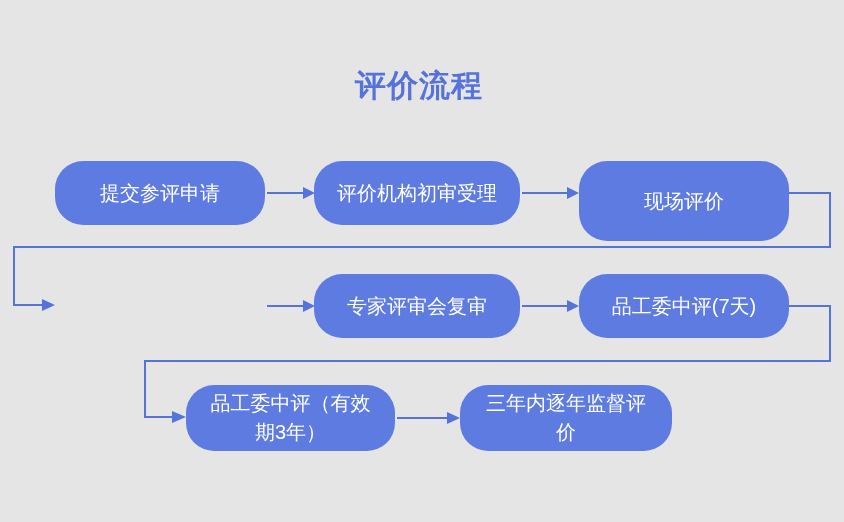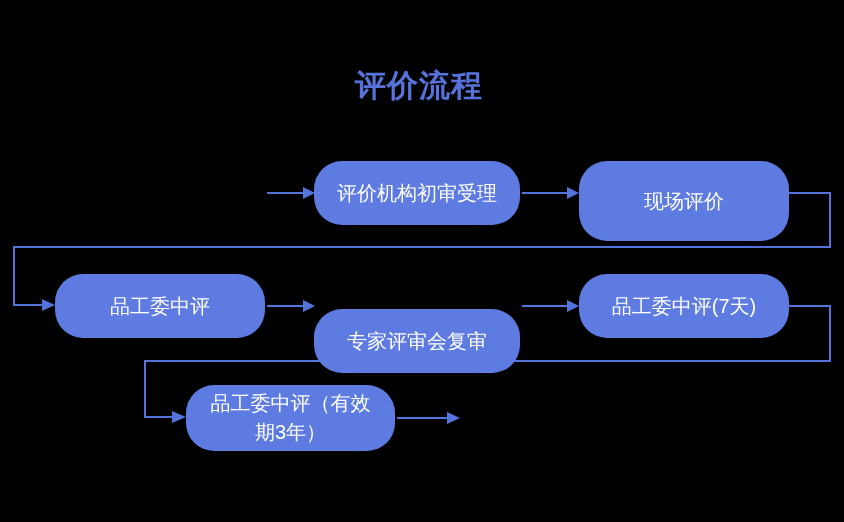--- a/index.html
+++ b/index.html
@@ -5,21 +5,21 @@
   html, body {
     margin: 0;
     padding: 0;
     background: #ffffff;
     font-family: "Liberation Sans", sans-serif;
   }
   .canvas {
     position: relative;
     width: 844px;
     height: 522px;
-    background: #000000;
+    background: #e5e5e5;
     overflow: hidden;
   }
   .title {
     position: absolute;
     top: 68px;
     left: 0;
     width: 838px;
     margin: 0;
     text-align: center;
     font-size: 31px;
@@ -54,21 +54,21 @@
     font-size: 20px;
     font-weight: 500;
     line-height: 29px;
     box-sizing: border-box;
     padding: 0 20px;
   }
   .n1 { left: 55px;  top: 161px; width: 210px; height: 64px; }
   .n2 { left: 314px; top: 161px; width: 206px; height: 64px; }
   .n3 { left: 579px; top: 161px; width: 210px; height: 80px; }
   .n4 { left: 55px;  top: 274px; width: 210px; height: 64px; }
-  .n5 { left: 314px; top: 274px; width: 206px; height: 64px; margin-top: 35px; }
+  .n5 { left: 314px; top: 274px; width: 206px; height: 64px; }
   .n6 { left: 579px; top: 274px; width: 210px; height: 64px; }
   .n7 { left: 186px; top: 385px; width: 209px; height: 66px; }
   .n8 { left: 460px; top: 385px; width: 212px; height: 66px; }
 </style>
 </head>
 <body>
 
 <div class="canvas">
 
   <h1 class="title">评价流程</h1>
@@ -104,20 +104,21 @@
       <polyline class="conn" points="789,306 830,306 830,361 145,361 145,417 172,417" stroke="#5474DC"></polyline>
       <polygon class="head" points="172,411 172,423 186,417" fill="#5474DC"></polygon>
     </g>
 
     <g>
       <path class="conn" d="M397 418 H447" stroke="#5474DC"></path>
       <polygon class="head" points="447,412 447,424 460,418" fill="#5474DC"></polygon>
     </g>
   </svg>
 
+  <div class="node n1">提交参评申请</div>
   <div class="node n2">评价机构初审受理</div>
   <div class="node n3">现场评价</div>
-  <div class="node n4">品工委中评</div>
   <div class="node n5">专家评审会复审</div>
   <div class="node n6">品工委中评(7天)</div>
   <div class="node n7">品工委中评（有效期3年）</div>
+  <div class="node n8">三年内逐年监督评价</div>
 
 </div>
 
 </body></html>

